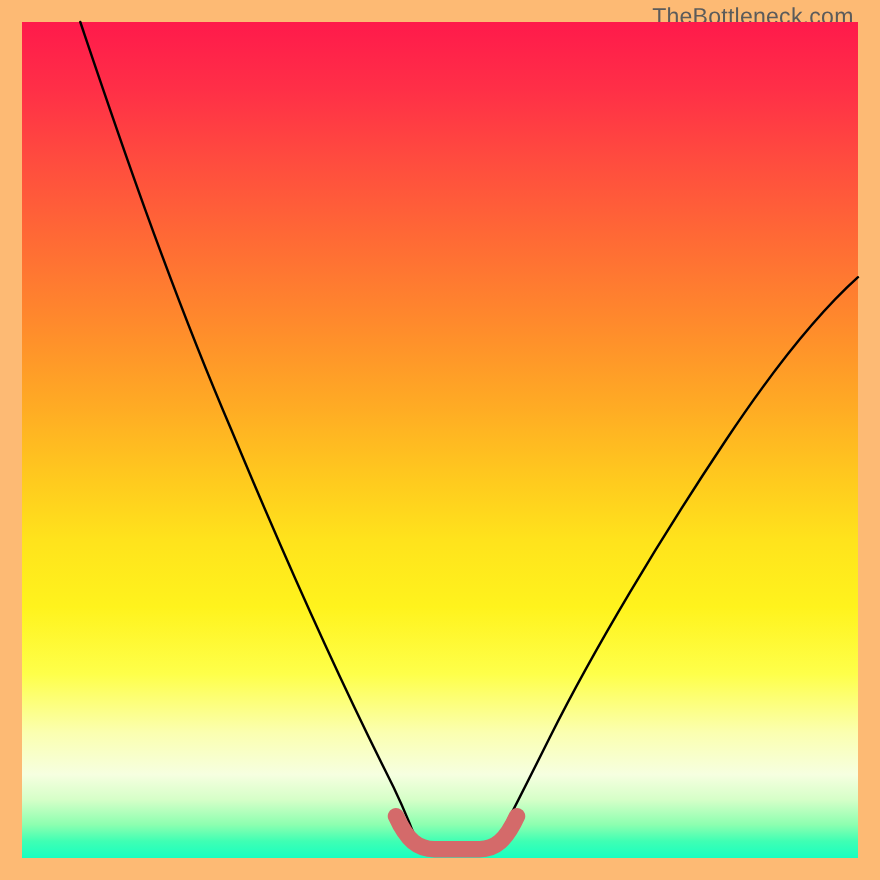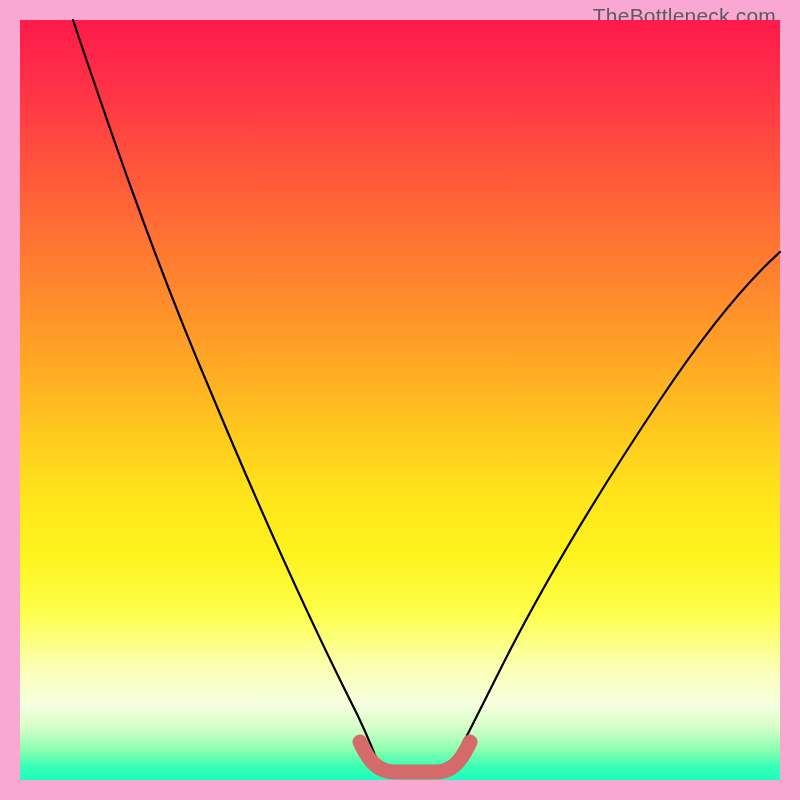--- a/index.html
+++ b/index.html
@@ -8,21 +8,21 @@
     width: 800px;
     height: 800px;
     background: #000;
     overflow: hidden;
     font-family: Arial, Helvetica, sans-serif;
   }
   .frame {
     position: relative;
     width: 800px;
     height: 800px;
-    background: #f9a8d4;
+    background: #fdba74;
   }
   .plot-area {
     position: absolute;
     left: 20px;
     top: 20px;
     width: 760px;
     height: 760px;
     background: linear-gradient(to bottom,
       #ff1a4b 0%,
       #ff2f47 8%,

